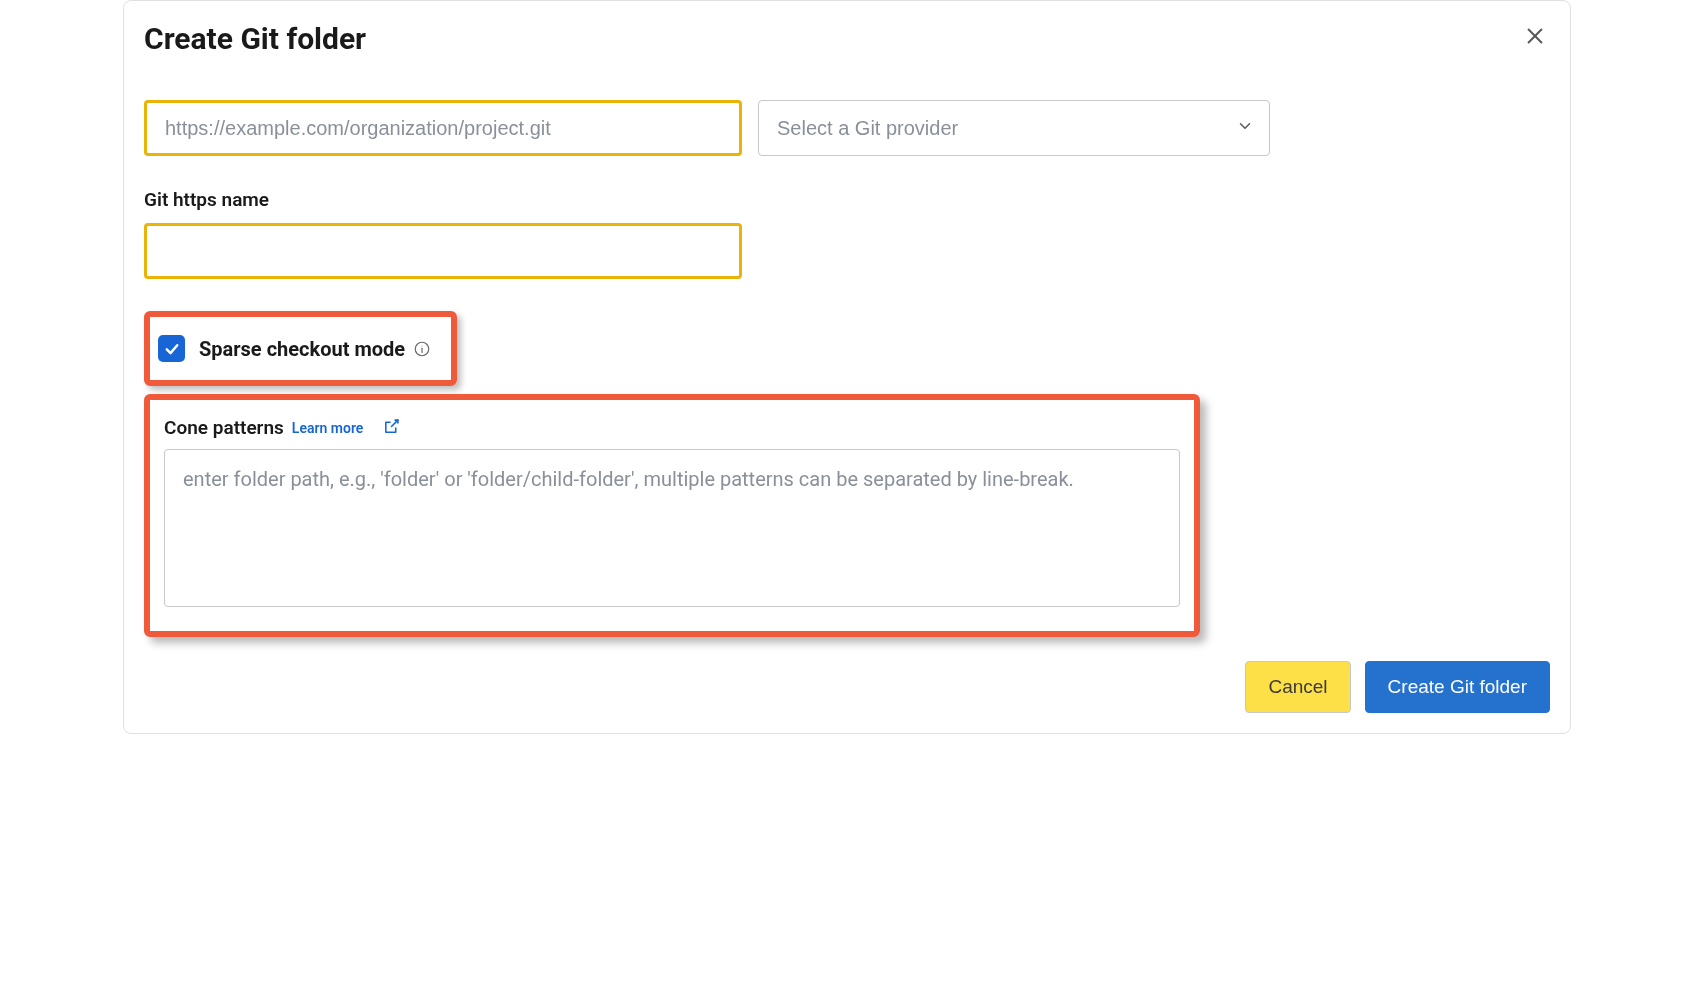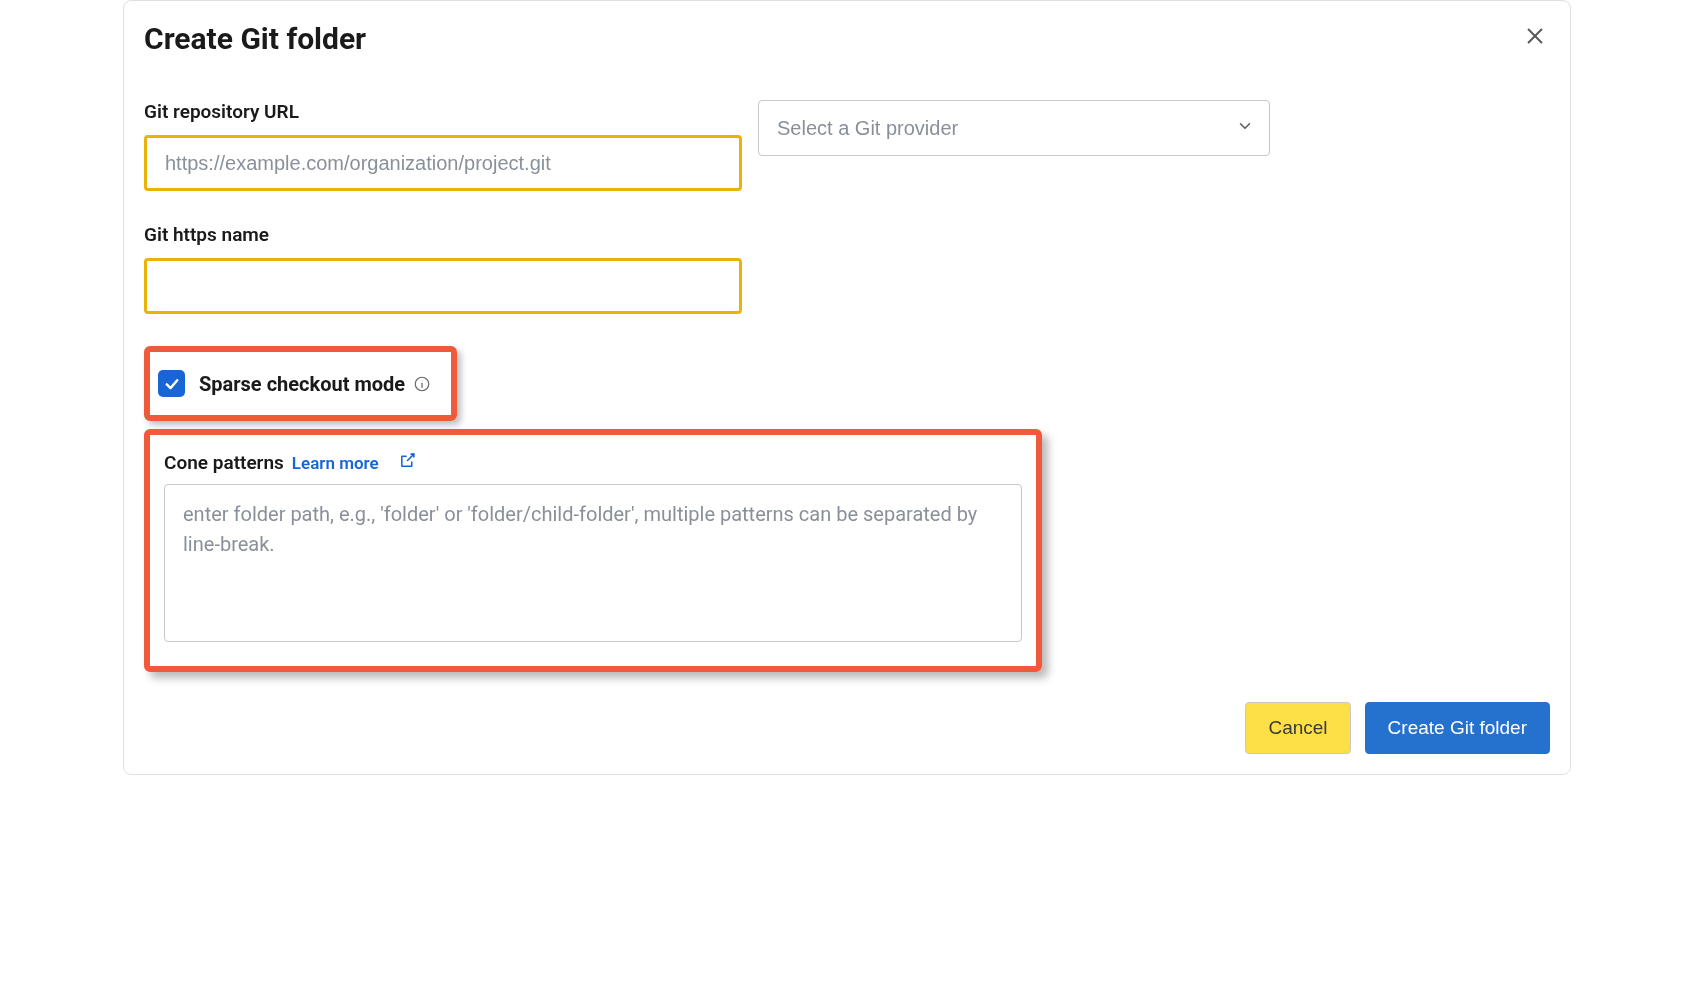--- a/index.html
+++ b/index.html
@@ -157,40 +157,40 @@
     .checkbox-label {
       font-size: 20px;
       font-weight: 700;
       color: #1a1a1a;
       display: inline-flex;
       align-items: center;
       gap: 8px;
     }
     .highlight-box-2 {
       position: relative;
-      width: 898px;
+      width: 1056px;
       border: 6px solid #ef5a3a;
       border-radius: 6px;
       padding: 16px 14px 20px 14px;
       box-shadow: 6px 6px 8px rgba(0,0,0,0.28);
-      margin-bottom: 30px;
+      margin-bottom: 24px;
     }
     .cone-label-row {
       display: flex;
       align-items: center;
       gap: 8px;
       margin-bottom: 10px;
     }
     .cone-label {
       font-size: 19px;
       font-weight: 600;
       color: #1a1a1a;
     }
     .learn-more-link {
-      font-size: 17px;
+      font-size: 14px;
       font-weight: 600;
       color: #1866d6;
       text-decoration: none;
       display: inline-flex;
       align-items: center;
       gap: 20px;
       cursor: pointer;
     }
     .ext-icon svg {
       width: 17px;
@@ -250,21 +250,20 @@
         <svg viewBox="0 0 24 24" fill="none" stroke="currentColor" stroke-width="2.2" stroke-linecap="round">
           <line x1="5" y1="5" x2="19" y2="19"></line>
           <line x1="19" y1="5" x2="5" y2="19"></line>
         </svg>
       </span>
     </button>
   </div>
 
   <div class="form-row">
     <div class="form-group url-group">
-      <label class="form-label">Git repository URL</label>
       <input type="text" class="text-input" placeholder="https://example.com/organization/project.git" style="">
     </div>
     <div class="form-group provider-group">
       <div class="select-wrap">
         <button class="select-input">Select a Git provider</button>
         <span class="select-chevron">
           <svg viewBox="0 0 24 24" fill="none" stroke="currentColor" stroke-width="2" stroke-linecap="round" stroke-linejoin="round">
             <polyline points="6 9 12 15 18 9"></polyline>
           </svg>
         </span>

